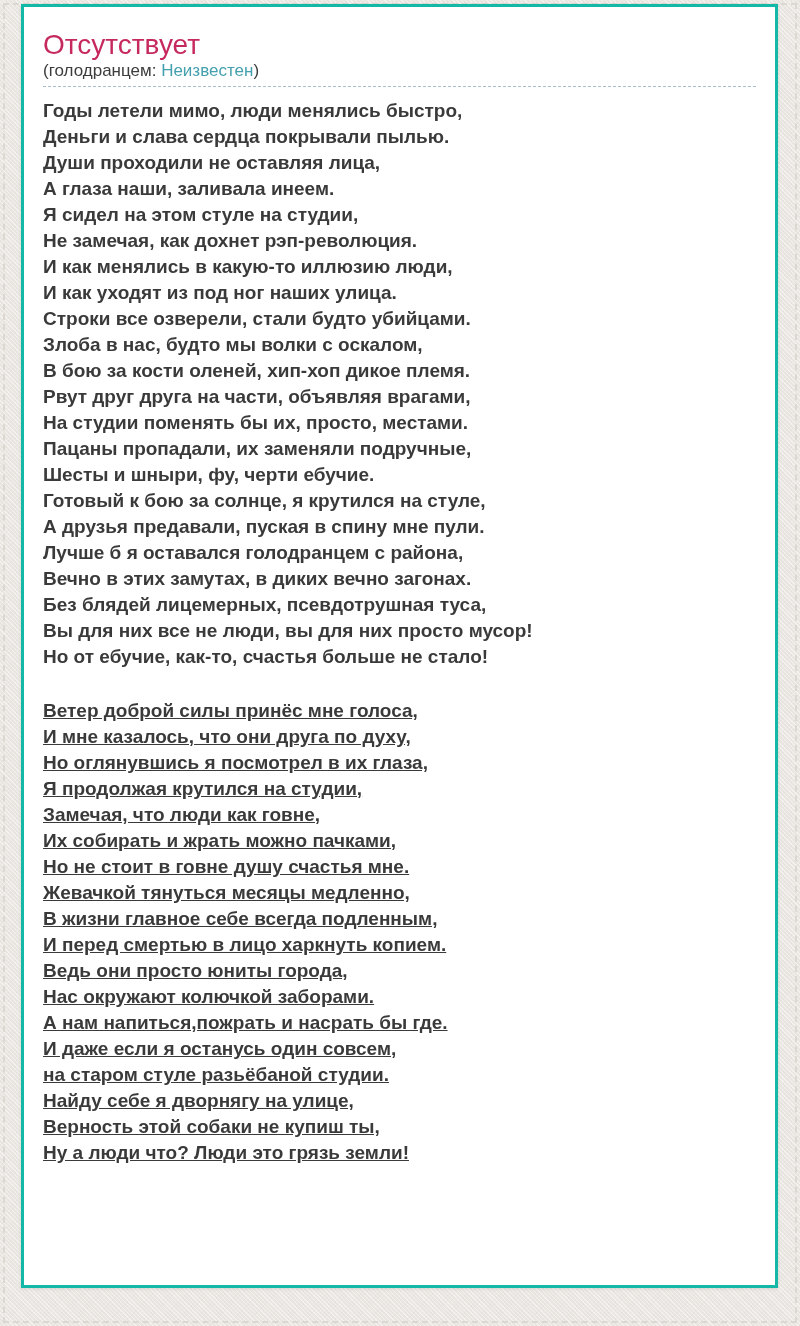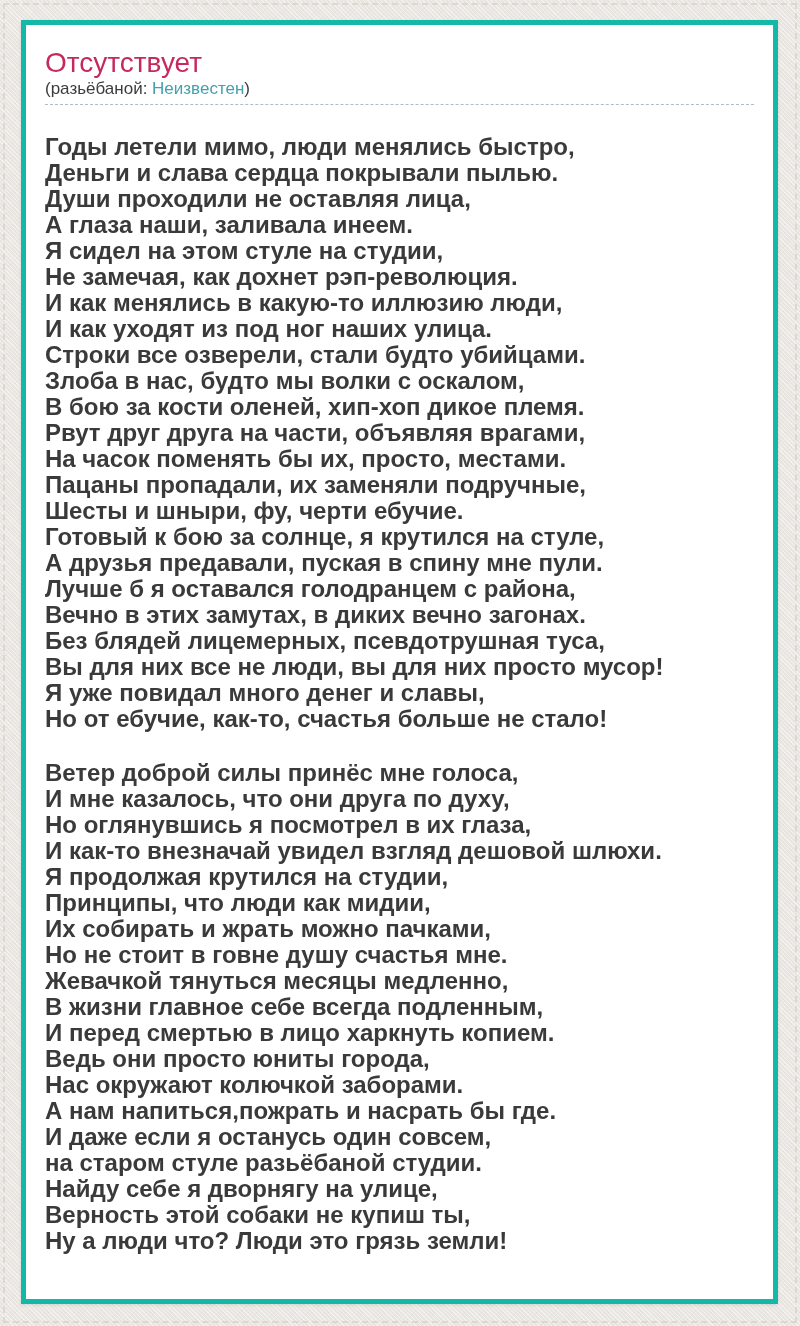--- a/index.html
+++ b/index.html
@@ -19,26 +19,26 @@
   }
   .stitch {
     position: absolute;
     inset: 3px;
     border: 2px dashed #dcd8d1;
     pointer-events: none;
   }
   .panel {
     position: absolute;
     left: 21px;
-    top: 20px;
+    top: 4px;
     width: 757px;
     height: 1284px;
     box-sizing: border-box;
     background: var(--panel-background, #ffffff);
-    border: 5px solid #14b8a6;
+    border: 3px solid #14b8a6;
     box-shadow: 0 1px 3px rgba(0,0,0,0.10);
     padding: 23px 19px 0 19px;
   }
   h1.title {
     margin: 0 0 2px 0;
     font-size: 28px;
     line-height: 29px;
     font-weight: 400;
     color: var(--title, #c6295d);
   }
@@ -51,78 +51,77 @@
     color: var(--artist-link, #44a0ae);
     text-decoration: none;
     cursor: pointer;
   }
   .separator {
     border-bottom: 1px dashed var(--separator, #a8bfcb);
     margin-top: 6px;
     height: 0;
   }
   .lyrics {
-    margin-top: 29px;
-    font-size: 24px;
+    margin-top: 11px;
+    font-size: 19px;
     font-weight: 700;
     line-height: 26px;
     color: var(--lyrics-text, #3a3a3a);
   }
   .stanza + .stanza {
     margin-top: 28px;
+    text-decoration: underline;
   }
   .lyric-line {
     white-space: pre-wrap;
   }
 </style>
 </head>
 <body style="--title: #c6295d; --artist-link: #44a0ae; --lyrics-text: #3a3a3a; --page-background: #eae7e2; --panel-background: #ffffff; --separator: #a8bfcb;">
 
 <div class="stitch"></div>
 
 <div class="panel">
   <h1 class="title">Отсутствует</h1>
 
-  <div class="artist-line"><span>(разьёбаной: </span><a class="artist-link" href="#">Неизвестен</a><span>)</span></div>
+  <div class="artist-line"><span>(голодранцем: </span><a class="artist-link" href="#">Неизвестен</a><span>)</span></div>
 
   <div class="separator"></div>
 
   <div class="lyrics" id="lyrics">
       <div class="stanza">
         <div class="lyric-line">Годы летели мимо, люди менялись быстро,</div>
         <div class="lyric-line">Деньги и слава сердца покрывали пылью.</div>
         <div class="lyric-line">Души проходили не оставляя лица,</div>
         <div class="lyric-line">А глаза наши, заливала инеем.</div>
         <div class="lyric-line">Я сидел на этом стуле на студии,</div>
         <div class="lyric-line">Не замечая, как дохнет рэп-революция.</div>
         <div class="lyric-line">И как менялись в какую-то иллюзию люди,</div>
         <div class="lyric-line">И как уходят из под ног наших улица.</div>
         <div class="lyric-line">Строки все озверели, стали будто убийцами.</div>
         <div class="lyric-line">Злоба в нас, будто мы волки с оскалом,</div>
         <div class="lyric-line">В бою за кости оленей, хип-хоп дикое племя.</div>
         <div class="lyric-line">Рвут друг друга на части, объявляя врагами,</div>
-        <div class="lyric-line">На часок поменять бы их, просто, местами.</div>
+        <div class="lyric-line">На студии поменять бы их, просто, местами.</div>
         <div class="lyric-line">Пацаны пропадали, их заменяли подручные,</div>
         <div class="lyric-line">Шесты и шныри, фу, черти ебучие.</div>
         <div class="lyric-line">Готовый к бою за солнце, я крутился на стуле,</div>
         <div class="lyric-line">А друзья предавали, пуская в спину мне пули.</div>
         <div class="lyric-line">Лучше б я оставался голодранцем с района,</div>
         <div class="lyric-line">Вечно в этих замутах, в диких вечно загонах.</div>
         <div class="lyric-line">Без блядей лицемерных, псевдотрушная туса,</div>
         <div class="lyric-line">Вы для них все не люди, вы для них просто мусор!</div>
-        <div class="lyric-line">Я уже повидал много денег и славы,</div>
         <div class="lyric-line">Но от ебучие, как-то, счастья больше не стало!</div>
       </div>
       <div class="stanza">
         <div class="lyric-line">Ветер доброй силы принёс мне голоса,</div>
         <div class="lyric-line">И мне казалось, что они друга по духу,</div>
         <div class="lyric-line">Но оглянувшись я посмотрел в их глаза,</div>
-        <div class="lyric-line">И как-то внезначай увидел взгляд дешовой шлюхи.</div>
         <div class="lyric-line">Я продолжая крутился на студии,</div>
-        <div class="lyric-line">Принципы, что люди как мидии,</div>
+        <div class="lyric-line">Замечая, что люди как говне,</div>
         <div class="lyric-line">Их собирать и жрать можно пачками,</div>
         <div class="lyric-line">Но не стоит в говне душу счастья мне.</div>
         <div class="lyric-line">Жевачкой тянуться месяцы медленно,</div>
         <div class="lyric-line">В жизни главное себе всегда подленным,</div>
         <div class="lyric-line">И перед смертью в лицо харкнуть копием.</div>
         <div class="lyric-line">Ведь они просто юниты города,</div>
         <div class="lyric-line">Нас окружают колючкой заборами.</div>
         <div class="lyric-line">А нам напиться,пожрать и насрать бы где.</div>
         <div class="lyric-line">И даже если я останусь один совсем,</div>
         <div class="lyric-line">на старом стуле разьёбаной студии.</div>

